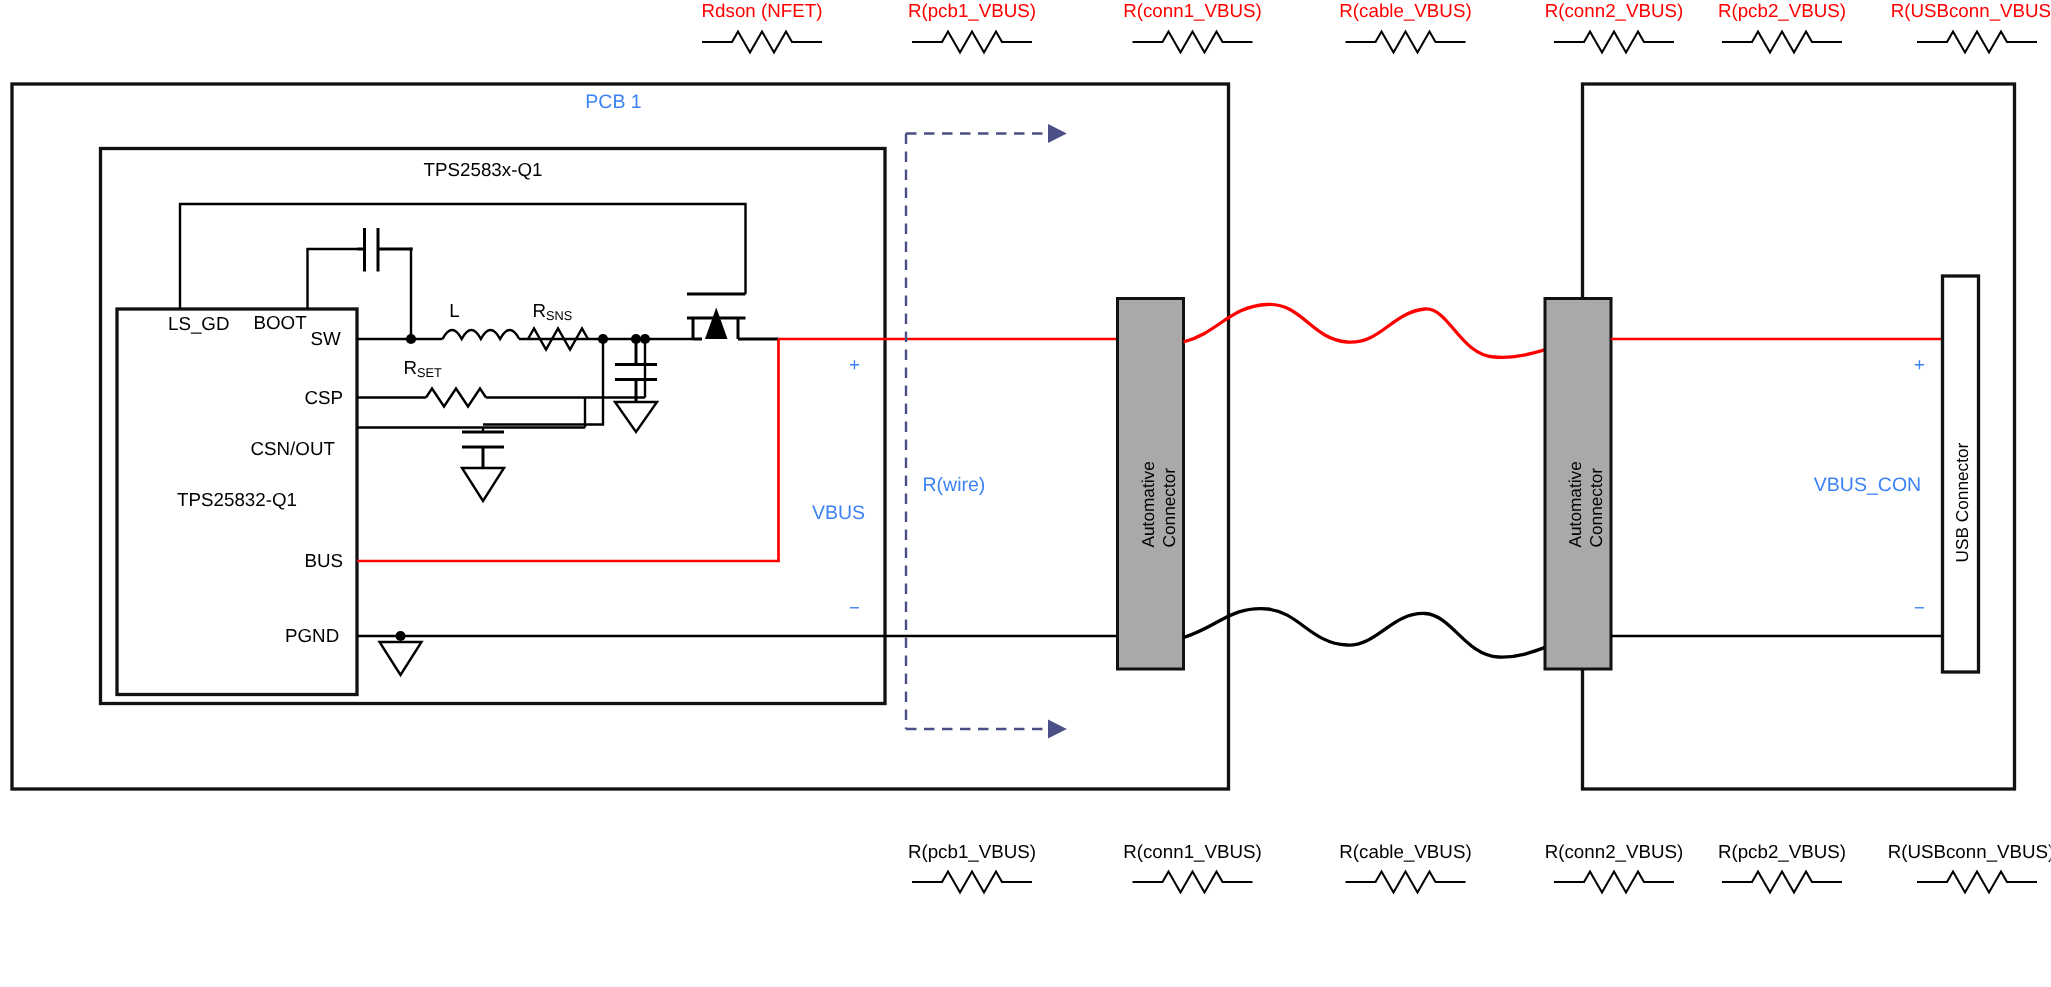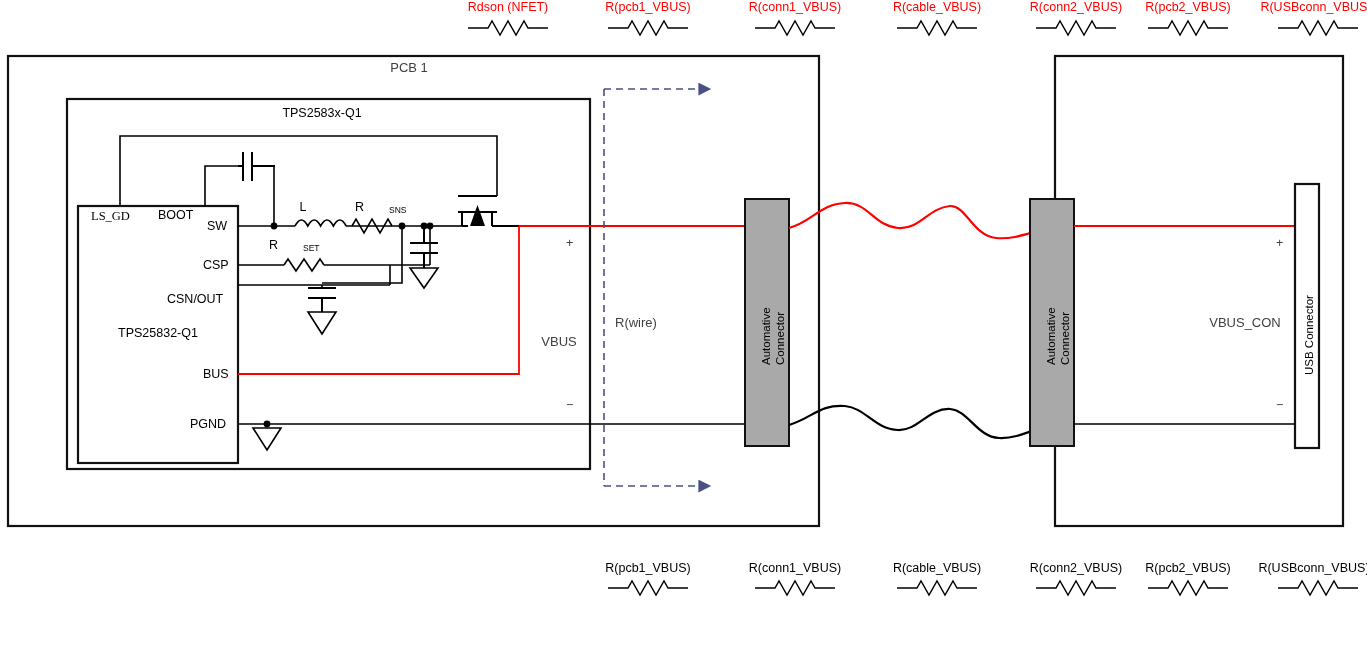--- a/index.html
+++ b/index.html
@@ -3,27 +3,27 @@
 <meta charset="utf-8">
 <style>
   html,body{margin:0;padding:0;background:#ffffff;}
   body{width:1367px;height:658px;position:relative;overflow:hidden;
        font-family:"Liberation Sans","DejaVu Sans",sans-serif;}
   #root{position:absolute;left:0;top:0;width:1367px;height:642px;}
   svg.layer{position:absolute;left:0;top:0;width:1367px;height:658px;overflow:visible;}
   .txt{position:absolute;white-space:nowrap;font-family:"Liberation Sans","DejaVu Sans",sans-serif;}
   .red{color:#ff0000;}
   .blk{color:#000000;}
-  .blu{color:#404040;}
+  .blu{color:#3b82f6;}
   .s12{font-size:12.5px;}
   .s13{font-size:13px;}
   .s11{font-size:11.5px;}
   .ctr{transform:translateX(-50%);}
   .vert-ccw{transform-origin:left top;}
-  .sub{font-size:8.5px;vertical-align:-0.25em;margin-left:25px;}
+  .sub{font-size:8.5px;vertical-align:-0.25em;}
 </style>
 </head>
 <body>
 
 <div id="root">
 
   <svg class="layer">
     <defs>
       <marker id="arrowPurple" markerWidth="9" markerHeight="9" refX="1" refY="4" orient="auto">
         <path d="M0,0 L8,4 L0,8 z" fill="#4a4f86"></path>
@@ -192,22 +192,22 @@
   <div class="txt blk s12 ctr" style="left:795px;top:561px;">R(conn1_VBUS)</div>
   <div class="txt blk s12 ctr" style="left:937px;top:561px;">R(cable_VBUS)</div>
   <div class="txt blk s12 ctr" style="left:1076px;top:561px;">R(conn2_VBUS)</div>
   <div class="txt blk s12 ctr" style="left:1188px;top:561px;">R(pcb2_VBUS)</div>
   <div class="txt blk s12 ctr" style="left:1314px;top:561px;">R(USBconn_VBUS)</div>
 
   <div class="txt blu s13 ctr" style="left:409px;top:60px;">PCB 1</div>
   <div class="txt blk s12 ctr" style="left:322px;top:106px;">TPS2583x-Q1</div>
   <div class="txt blk s12 ctr" style="left:158px;top:326px;">TPS25832-Q1</div>
 
-  <div class="txt blk s12" style="left:91px;top:209px;font-family:Liberation Serif, serif;">LS_GD</div>
-  <div class="txt blk s12" style="left:158px;top:208px;">BOOT</div>
+  <div class="txt blk s12" style="left:112px;top:209px;">LS_GD</div>
+  <div class="txt blk s12" style="left:169px;top:208px;">BOOT</div>
   <div class="txt blk s12" style="left:207px;top:219px;">SW</div>
   <div class="txt blk s12" style="left:203px;top:258px;">CSP</div>
   <div class="txt blk s12" style="left:167px;top:292px;">CSN/OUT</div>
   <div class="txt blk s12" style="left:203px;top:367px;">BUS</div>
   <div class="txt blk s12" style="left:190px;top:417px;">PGND</div>
 
   <div class="txt blk s12 ctr" style="left:303px;top:200px;">L</div>
 
   <div class="txt blk s12" style="left:269px;top:238px;">
     <span>R</span><span class="sub">SET</span>

